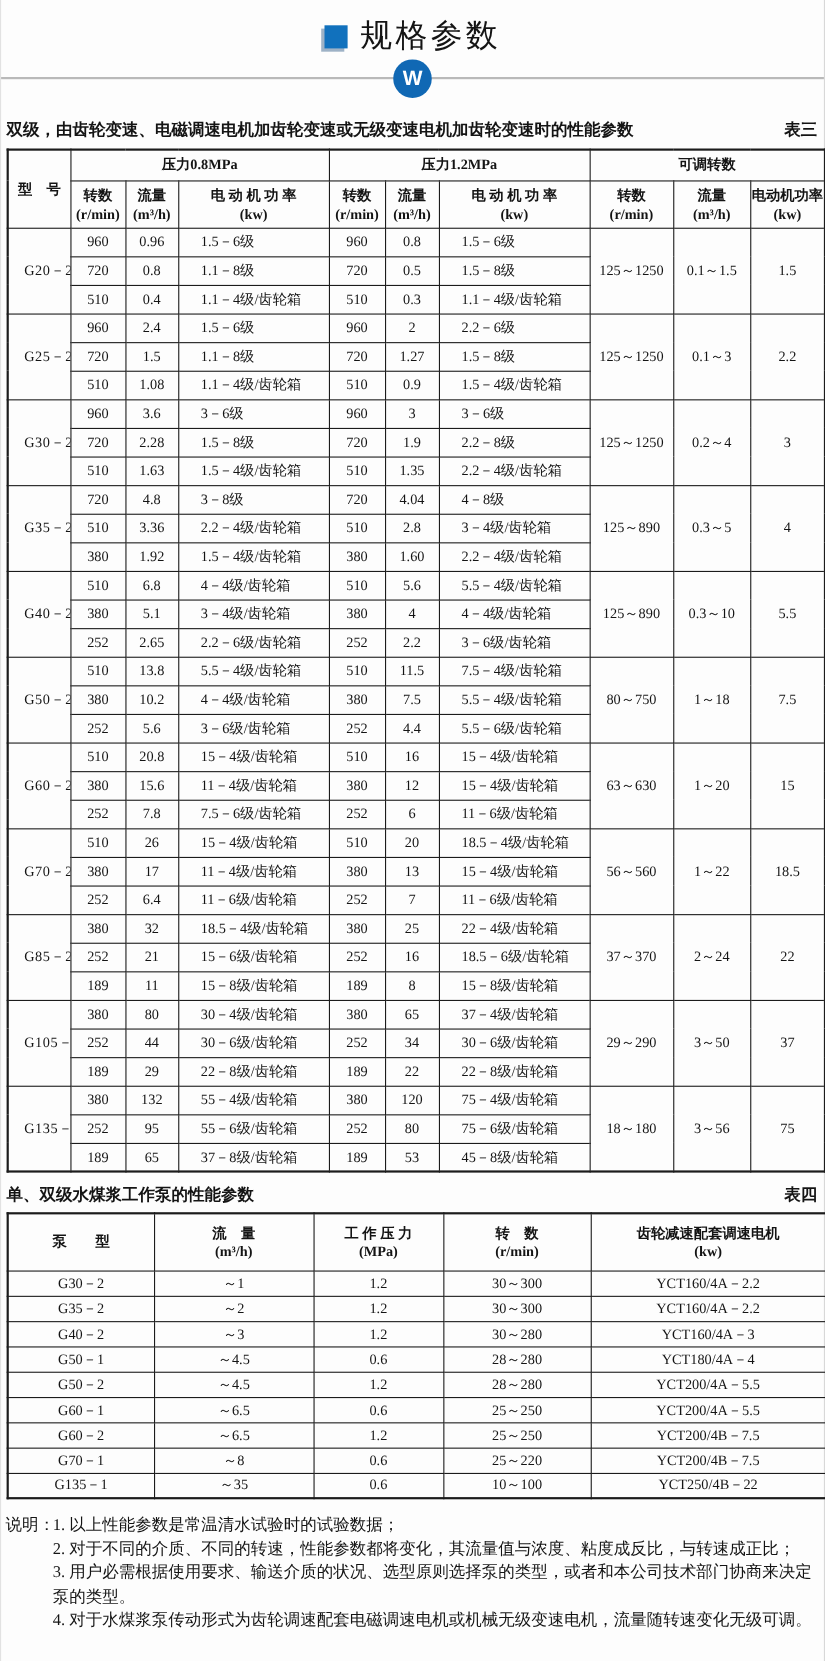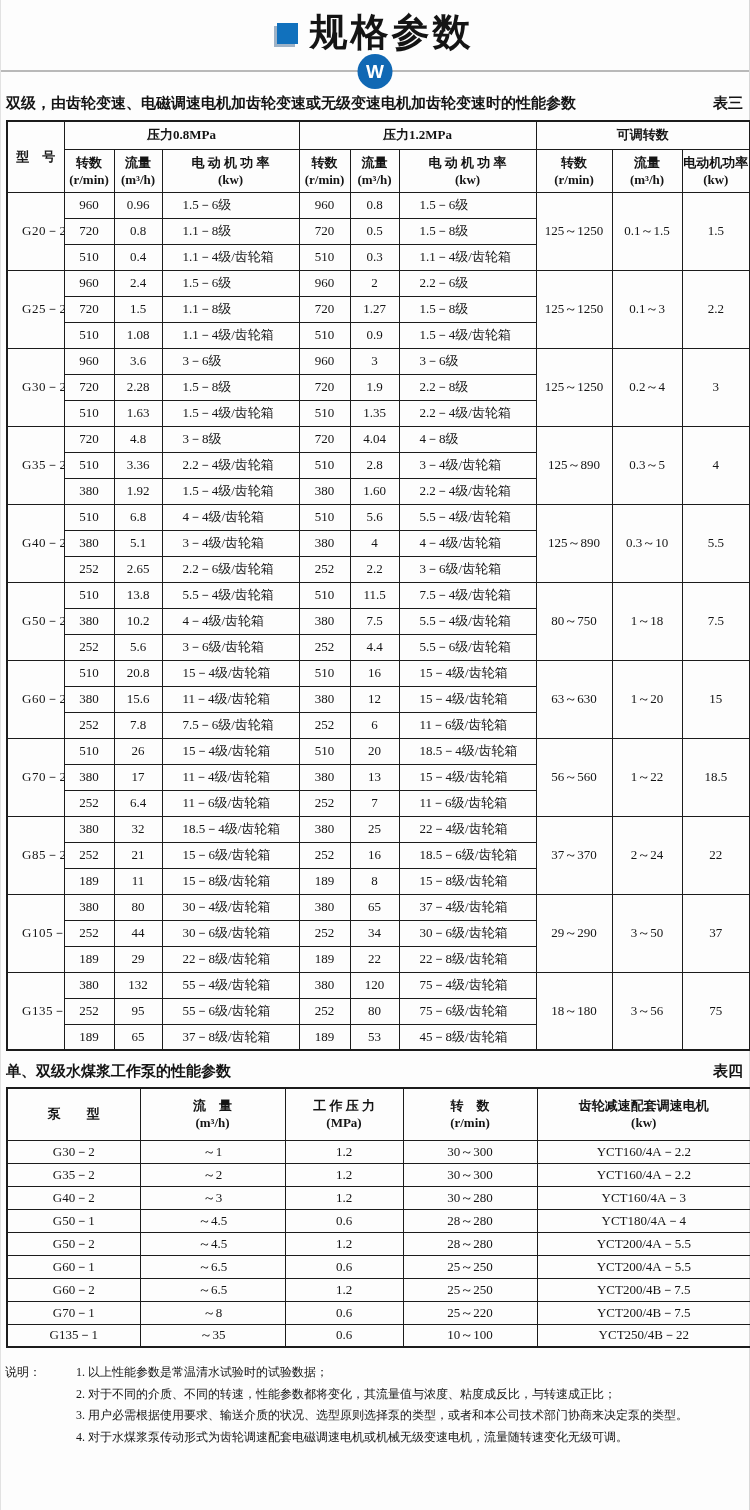--- a/index.html
+++ b/index.html
@@ -25,21 +25,21 @@
     display: flex; justify-content: center; align-items: center;
     gap: 12px; height: 52px;
   }
   .title-bullet {
     width: 21px; height: 21px;
     background: #1171bd;
     box-shadow: -3px 3px 0 #9eb2c6;
     margin-top: 2px;
   }
   .page-title {
-    font-size: 38px; font-weight: bold; letter-spacing: 3px;
+    font-size: 29px; font-weight: normal; letter-spacing: 3px;
     font-family: "Liberation Sans", sans-serif;
   }
 
   
   .divider-wrap { position: relative; height: 40px; margin-top: 2px; }
   .divider-line {
     position: absolute; left: 0; right: 0; top: 16px;
     border-top: 2px solid #b9b9b9;
   }
   .w-badge {
@@ -50,21 +50,21 @@
     font-weight: bold; font-size: 19px;
     display: flex; align-items: center; justify-content: center;
   }
 
   
   .caption-row {
     display: flex; justify-content: space-between; align-items: flex-end;
     padding: 0 6px 0 5px;
     font-size: 15px; font-weight: bold;
   }
-  .caption-row.first { margin-bottom: 7px; }
+  .caption-row.first { margin-top: 15px; margin-bottom: 7px; }
   .caption-row.second { margin-top: 11px; margin-bottom: 6px; }
 
   
   table {
     border-collapse: collapse; table-layout: fixed;
     margin-left: 5px;
     font-size: 13px;
   }
   #table3 { width: 743px; }
   #table4 { width: 744px; }
@@ -83,22 +83,22 @@
   #table3 tbody tr.group-start td { border-top: 1.5px solid #1c1c1c; }
   td.power-cell { text-align: left; padding-left: 20px; }
   td.model-cell { letter-spacing: 0.5px; padding-left: 14px; }
   #table4 .hdr-row { height: 52px; }
   #table4 tbody tr { height: 23px; }
 
   
   .notes {
     margin-top: 14px;
     position: relative;
-    padding-left: 75px;
-    font-size: 12px;
+    padding-left: 47px;
+    font-size: 15px;
     line-height: 21.5px;
   }
   .notes-prefix { position: absolute; left: 4px; top: 0; }
   .note-item { }
 </style>
 </head>
 <body>
 
 <div class="page">
 

